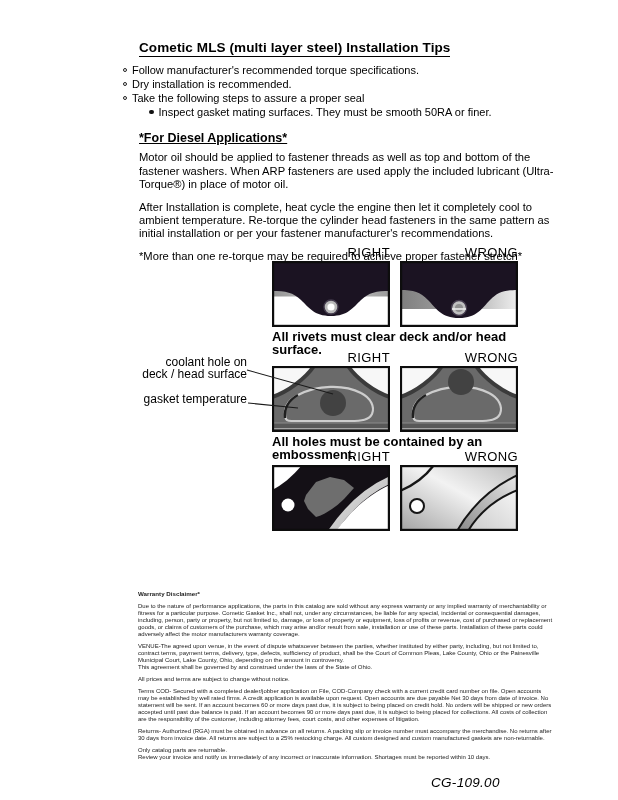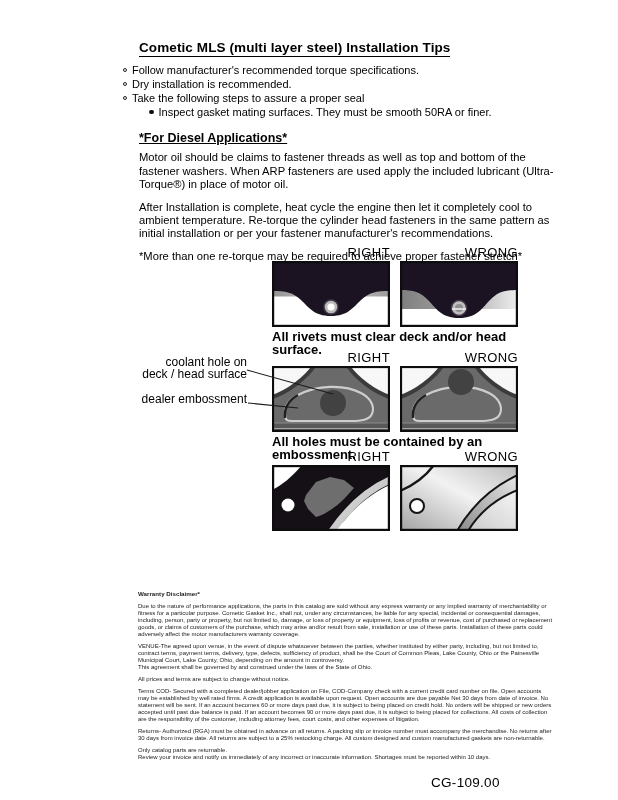--- a/index.html
+++ b/index.html
@@ -49,21 +49,21 @@
                     height:62px; z-index:6; pointer-events:none; }
 
   
   .warranty { position:absolute; left:103px; top:574px; width:416px;
               font-size:6px; line-height:7px; color:#1c1c1c; }
   .warranty h3 { font-size:6.2px; font-weight:bold; margin-bottom:6px; }
   .warranty p { margin-bottom:5px; }
   .warranty p.tight { margin-bottom:0; }
 
   .page-number { position:absolute; left:396px; top:759px; font-size:13.5px;
-                 letter-spacing:.3px; }
+                 letter-spacing:.3px;font-style:italic; }
 </style>
 </head>
 <body>
 
 <svg width="0" height="0" style="position:absolute" aria-hidden="true">
   <defs>
     <linearGradient id="stripThin" x1="0" y1="0" x2="1" y2="0">
       <stop offset="0" stop-color="#929292"></stop>
         <stop offset="0.5" stop-color="#cfcfcf"></stop>
         <stop offset="1" stop-color="#9a9a9a"></stop>
@@ -108,21 +108,21 @@
         <span class="mk o"></span><span>Take the following steps to assure a proper seal</span>
       </div>
       <div class="bl l2">
         <span class="mk f"></span><span>Inspect gasket mating surfaces.  They must be smooth 50RA or finer.</span>
       </div>
     </div>
   </section>
 
   <section class="diesel">
     <h2>*For Diesel Applications*</h2>
-    <p>Motor oil should be claims to fastener threads as well as top and bottom of the fastener washers. When ARP fasteners are used apply the included lubricant (Ultra-Torque®) in place of motor oil.</p>
+    <p>Motor oil should be applied to fastener threads as well as top and bottom of the fastener washers. When ARP fasteners are used apply the included lubricant (Ultra-Torque®) in place of motor oil.</p>
     <p>After Installation is complete, heat cycle the engine then let it completely cool to ambient temperature. Re-torque the cylinder head fasteners in the same pattern as initial installation or per your fastener manufacturer's recommendations.</p>
     <p>*More than one re-torque may be required to achieve proper fastener stretch*</p>
   </section>
 
   <div class="dia-row row1">
     <div class="dia-labels">
       <span>RIGHT</span>
       <span>WRONG</span>
     </div>
     <div class="dia-boxes">
@@ -182,21 +182,21 @@
         <rect x="1" y="1" width="116" height="64" fill="none" stroke="#0d0d0d" stroke-width="2.2"></rect>
       </svg>
     </div>
     <div class="dia-caption">All holes must be contained by an embossment.</div>
   </div>
 
   <div class="side-label lbl-coolant">
     <div>coolant hole on</div>
     <div>deck / head surface</div>
   </div>
-  <div class="side-label lbl-emboss">dealer embossment</div>
+  <div class="side-label lbl-emboss">gasket temperature</div>
   <svg class="leader-overlay" viewBox="0 0 104 62">
     <line x1="4" y1="14" x2="90" y2="38" stroke="#1a1a1a" stroke-width="1.1"></line>
     <line x1="5" y1="47" x2="55" y2="52" stroke="#1a1a1a" stroke-width="1.1"></line>
   </svg>
 
   <div class="dia-row row3">
     <div class="dia-labels">
       <span>RIGHT</span>
       <span>WRONG</span>
     </div>

